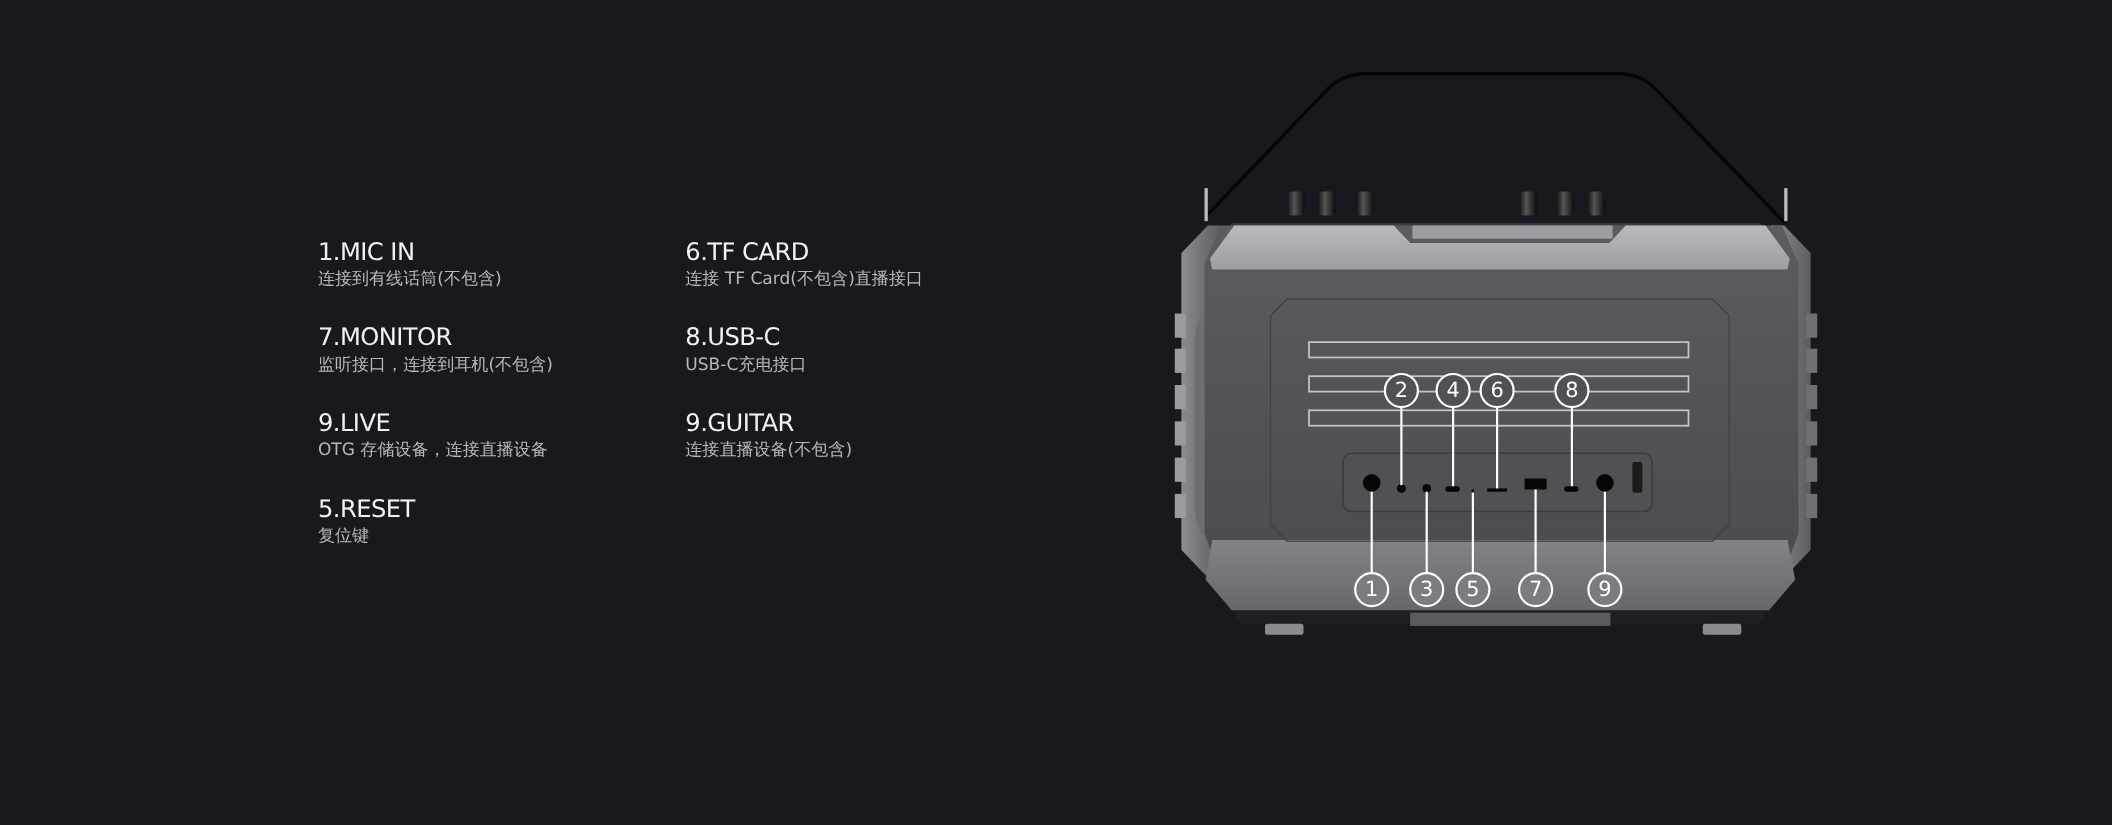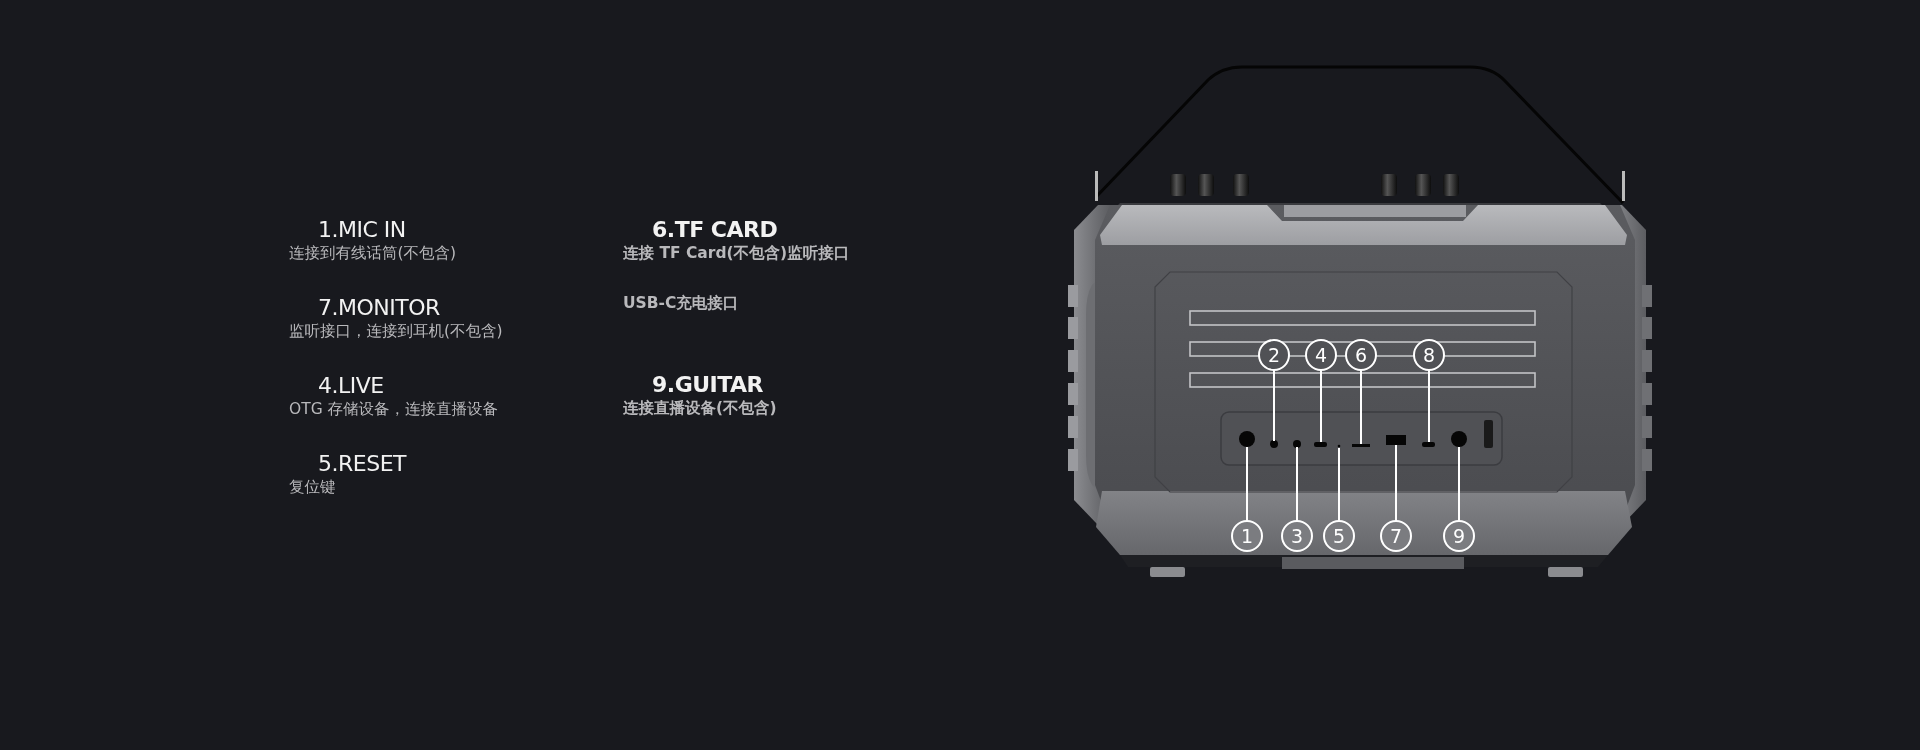--- a/index.html
+++ b/index.html
@@ -1,55 +1,56 @@
 <!DOCTYPE html>
 <html><head>
 <meta charset="utf-8">
 <style>
   html, body { margin:0; padding:0; }
   body { width:1920px; height:750px; background:#18191e; overflow:hidden; position:relative;
          font-family:"DejaVu Sans","Liberation Sans",sans-serif; color:#fff; }
   .col { position:absolute; top:216px; }
   .col-left { left:289px; }
-  .col-right { left:623px;font-weight:bold; }
+  .col-right { left:623px; }
   .item { height:78px; }
-  .item-title { font-size:22px; line-height:28px; color:#f2f2f2; letter-spacing:-0.5px; white-space:nowrap;margin-left:29px; }
+  .item-title { font-size:22px; line-height:28px; color:#f2f2f2; letter-spacing:-0.5px; white-space:nowrap; }
   .item-desc { font-size:15.5px; line-height:20px; color:#b9b9bc; white-space:nowrap; margin-top:-1px; }
   .device { position:absolute; left:1060px; top:55px; width:620px; height:545px; }
   .device svg { display:block; }
   .callout-num { font-family:"DejaVu Sans","Liberation Sans",sans-serif; font-size:19px; fill:#fff; text-anchor:middle; dominant-baseline:central; }
 </style>
 </head>
 <body>
 
 <div class="col col-left">
   <div class="item">
     <div class="item-title">1.MIC IN</div>
     <div class="item-desc">连接到有线话筒(不包含)</div>
   </div>
   <div class="item">
     <div class="item-title">7.MONITOR</div>
     <div class="item-desc">监听接口，连接到耳机(不包含)</div>
   </div>
   <div class="item">
-    <div class="item-title">4.LIVE</div>
+    <div class="item-title">9.LIVE</div>
     <div class="item-desc">OTG 存储设备，连接直播设备</div>
   </div>
   <div class="item">
     <div class="item-title">5.RESET</div>
     <div class="item-desc">复位键</div>
   </div>
 </div>
 
 <div class="col col-right">
   <div class="item">
     <div class="item-title">6.TF CARD</div>
-    <div class="item-desc">连接 TF Card(不包含)监听接口</div>
+    <div class="item-desc">连接 TF Card(不包含)直播接口</div>
   </div>
   <div class="item">
+    <div class="item-title">8.USB-C</div>
     <div class="item-desc">USB-C充电接口</div>
   </div>
   <div class="item">
     <div class="item-title">9.GUITAR</div>
     <div class="item-desc">连接直播设备(不包含)</div>
   </div>
 </div>
 
 <div class="device">
   <svg width="620" height="545" viewBox="0 0 620 545">

